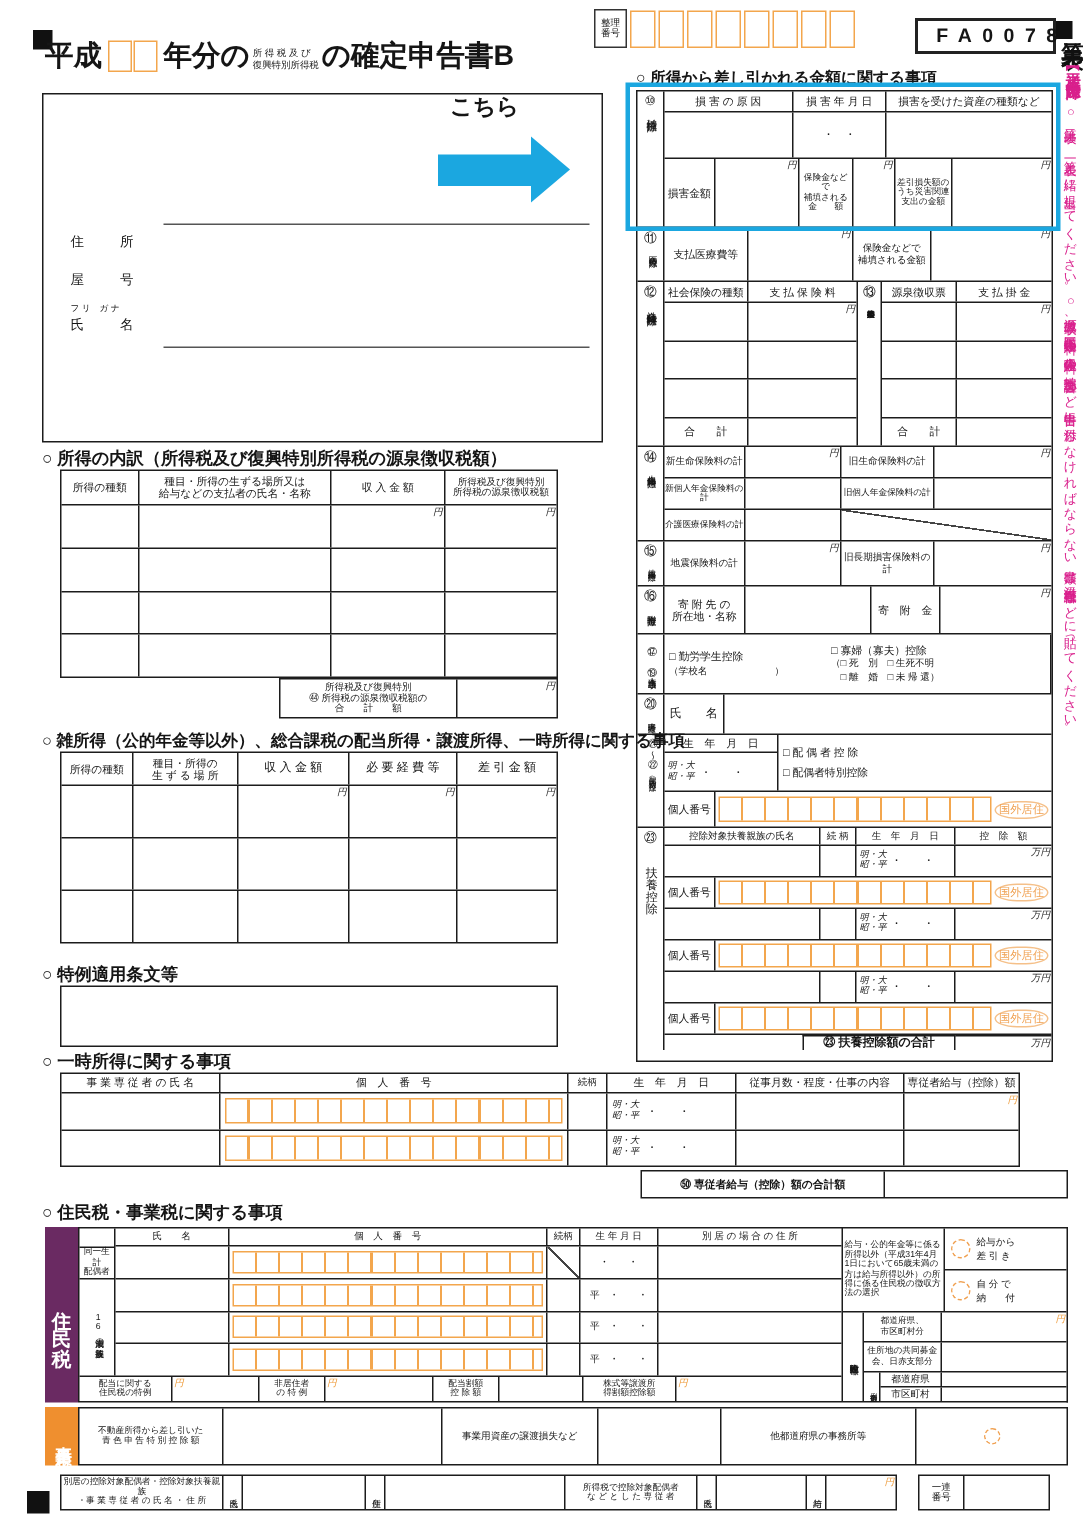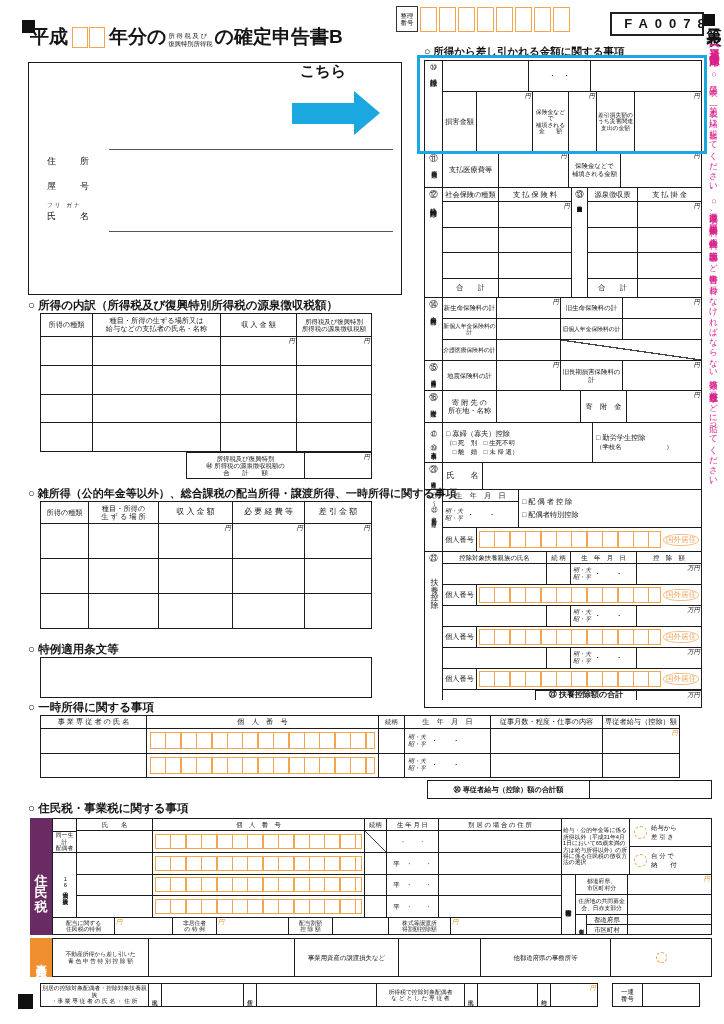--- a/index.html
+++ b/index.html
@@ -86,20 +86,25 @@
 <div class="abs bold" style="left:424px;top:45px;font-size:10.5px">○ 所得から差し引かれる金額に関する事項</div>
 
 <div class="abs tb" style="left:424px;top:60px;width:278px;height:648px">
 
   <div class="sec" style="height:90px;border-top:none">
     <div class="numcol">
       <span class="n">⑩</span>
       <span class="vn">雑損控除</span>
     </div>
     <div class="col" style="flex:1">
+      <div class="row bB" style="height:14px">
+        <span class="lb bR s7" style="width:86px">損 害 の 原 因</span>
+        <span class="lb bR s7" style="width:62px">損 害 年 月 日</span>
+        <span class="lb s7" style="flex:1">損害を受けた資産の種類など</span>
+      </div>
       <div class="row bB" style="height:31px">
         <span class="v bR" style="width:86px"></span>
         <span class="lb bR s7" style="width:62px">・　・</span>
         <span class="v" style="flex:1"></span>
       </div>
       <div class="row" style="flex:1">
         <span class="lb bR s7" style="width:34px">損害金額</span>
         <span class="v bR" style="width:56px">
             <i class="yen">円</i>
           </span>
@@ -255,28 +260,28 @@
     <span class="v" style="flex:1">
         <i class="yen">円</i>
       </span>
   </div>
 
   <div class="sec" style="height:40px">
     <div class="numcol">
       <span class="vn" style="font-size:6.5px">⑰～⑲</span>
       <span class="vn" style="font-size:5.6px">本人該当事項</span>
     </div>
+    <div class="col" style="flex:1;padding:2px 3px;justify-content:center">
+      <span class="s7">□ 勤労学生控除</span>
+      <span class="s6">（学校名　　　　　　　）</span>
+    </div>
     <div class="col bR" style="width:150px;padding:2px 3px;justify-content:center">
       <span class="s7">□ 寡婦（寡夫）控除</span>
       <span class="pre s6" style="line-height:1.3">（□ 死　別　□ 生死不明
 　□ 離　婚　□ 未 帰 還）</span>
-    </div>
-    <div class="col" style="flex:1;padding:2px 3px;justify-content:center">
-      <span class="s7">□ 勤労学生控除</span>
-      <span class="s6">（学校名　　　　　　　）</span>
     </div>
   </div>
 
   <div class="sec" style="height:27px">
     <div class="numcol">
       <span class="n">⑳</span>
       <span class="vn" style="font-size:5.2px">障害者控除</span>
     </div>
     <span class="lb bR s8" style="width:40px">氏　　名</span>
     <span class="v" style="flex:1"></span>

